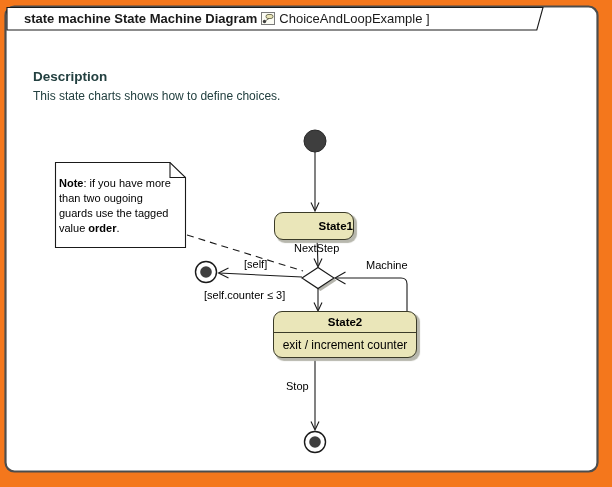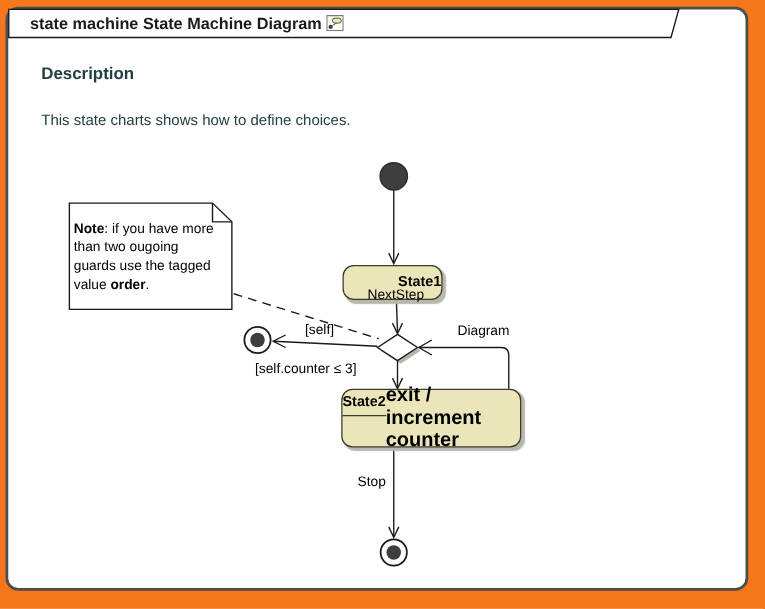--- a/index.html
+++ b/index.html
@@ -7,36 +7,36 @@
     --state-fill:#EAE6B9; --state-border:#3B3B28; --shadow:#B7B7AD;
     --desc-text:#234040; --line:#1A1A1A;
   }
   html,body{margin:0;padding:0;}
   body{font-family:"Liberation Sans", sans-serif;}
   .screen{position:relative;width:612px;height:487px;background:var(--accent,#F4771C);overflow:hidden;}
   .overlay{position:absolute;left:0;top:0;z-index:1;}
   .hud{position:absolute;z-index:2;color:#1a1a1a;}
   .tab-text{left:24px;top:9px;height:19px;display:flex;align-items:center;gap:4px;font-size:13px;white-space:nowrap;}
   .tab-text .bold{font-weight:bold;}
-  .desc-heading{left:33px;top:51px;font-size:13.5px;font-weight:bold;color:var(--desc-text,#234040);}
+  .desc-heading{left:33px;top:69px;font-size:13.5px;font-weight:bold;color:var(--desc-text,#234040);}
   .desc-body{left:33px;top:89px;font-size:12px;color:var(--desc-text,#234040);}
   .note-text{left:59px;top:176px;width:120px;font-size:11px;line-height:15px;color:#000;}
   .note-text b{font-weight:bold;}
   .state{position:absolute;z-index:2;background:var(--state-fill,#EAE6B9);
     border:1.2px solid var(--state-border,#3B3B28);border-radius:9px;
     box-shadow:2.5px 2.5px 1px var(--shadow,#B7B7AD);box-sizing:border-box;}
   .state1{left:274px;top:212px;width:80px;height:28px;display:flex;align-items:center;justify-content:flex-end;}
   .state-title{font-size:11.5px;font-weight:bold;color:#000;}
-  .state2{left:273px;top:311px;width:144px;height:47px;display:flex;flex-direction:row;}
+  .state2{left:273px;top:311px;width:144px;height:47px;display:flex;flex-direction:column;text-align:center;}
   .state2 .title-compartment{height:20px;display:flex;align-items:center;justify-content:center;
     border-bottom:1.2px solid var(--state-border,#3B3B28);}
   .state2 .body-compartment{flex:1;display:flex;align-items:center;justify-content:center;
-    font-size:16px;color:#000;font-weight:bold;}
+    font-size:12px;color:#000;}
   .tlabel{position:absolute;z-index:2;font-size:11px;color:#000;white-space:nowrap;}
-  .l-nextstep{left:294px;top:230px;}
+  .l-nextstep{left:294px;top:242px;}
   .l-else{left:244px;top:258px;}
   .l-goback{left:366px;top:259px;}
   .l-counter{left:204px;top:289px;}
   .l-stop{left:286px;top:380px;}
 </style>
 </head>
 <body>
 
 <div class="screen">
 
@@ -98,20 +98,21 @@
   </svg>
 
   <div class="hud tab-text">
     <span class="bold">state machine State Machine Diagram</span>
     <svg width="14" height="13" viewBox="0 0 14 13">
       <rect x="0.5" y="0.5" width="13" height="12" fill="#FBFBF3" stroke="#7A7A7A"></rect>
       <rect x="5" y="2.5" width="7" height="4" rx="2" fill="#EAE6B9" stroke="#55553E" stroke-width="0.8"></rect>
       <circle cx="3.5" cy="9.5" r="1.7" fill="#3E3E3E"></circle>
       <path d="M 5 8.5 L 8 6.5" stroke="#55553E" stroke-width="0.8" fill="none"></path>
     </svg>
+    <span>ChoiceAndLoopExample ]</span>
   </div>
 
   <div class="hud desc-heading">Description</div>
   <div class="hud note-text">
     <b>Note</b><span>: if you have more than two ougoing guards use the tagged value </span><b>order</b><span>.</span>
   </div>
 
   <div class="hud desc-body">This state charts shows how to define choices.</div>
 
   <div class="state state1">
@@ -120,17 +121,17 @@
 
   <div class="state state2">
     <div class="title-compartment">
       <span class="state-title">State2</span>
     </div>
     <div class="body-compartment">exit / increment counter</div>
   </div>
 
   <span class="tlabel l-nextstep">NextStep</span>
   <span class="tlabel l-else">[self]</span>
-  <span class="tlabel l-goback">Diagram</span>
+  <span class="tlabel l-goback">Machine</span>
   <span class="tlabel l-counter">[self.counter ≤ 3]</span>
   <span class="tlabel l-stop">Stop</span>
 
 </div>
 
 </body></html>

